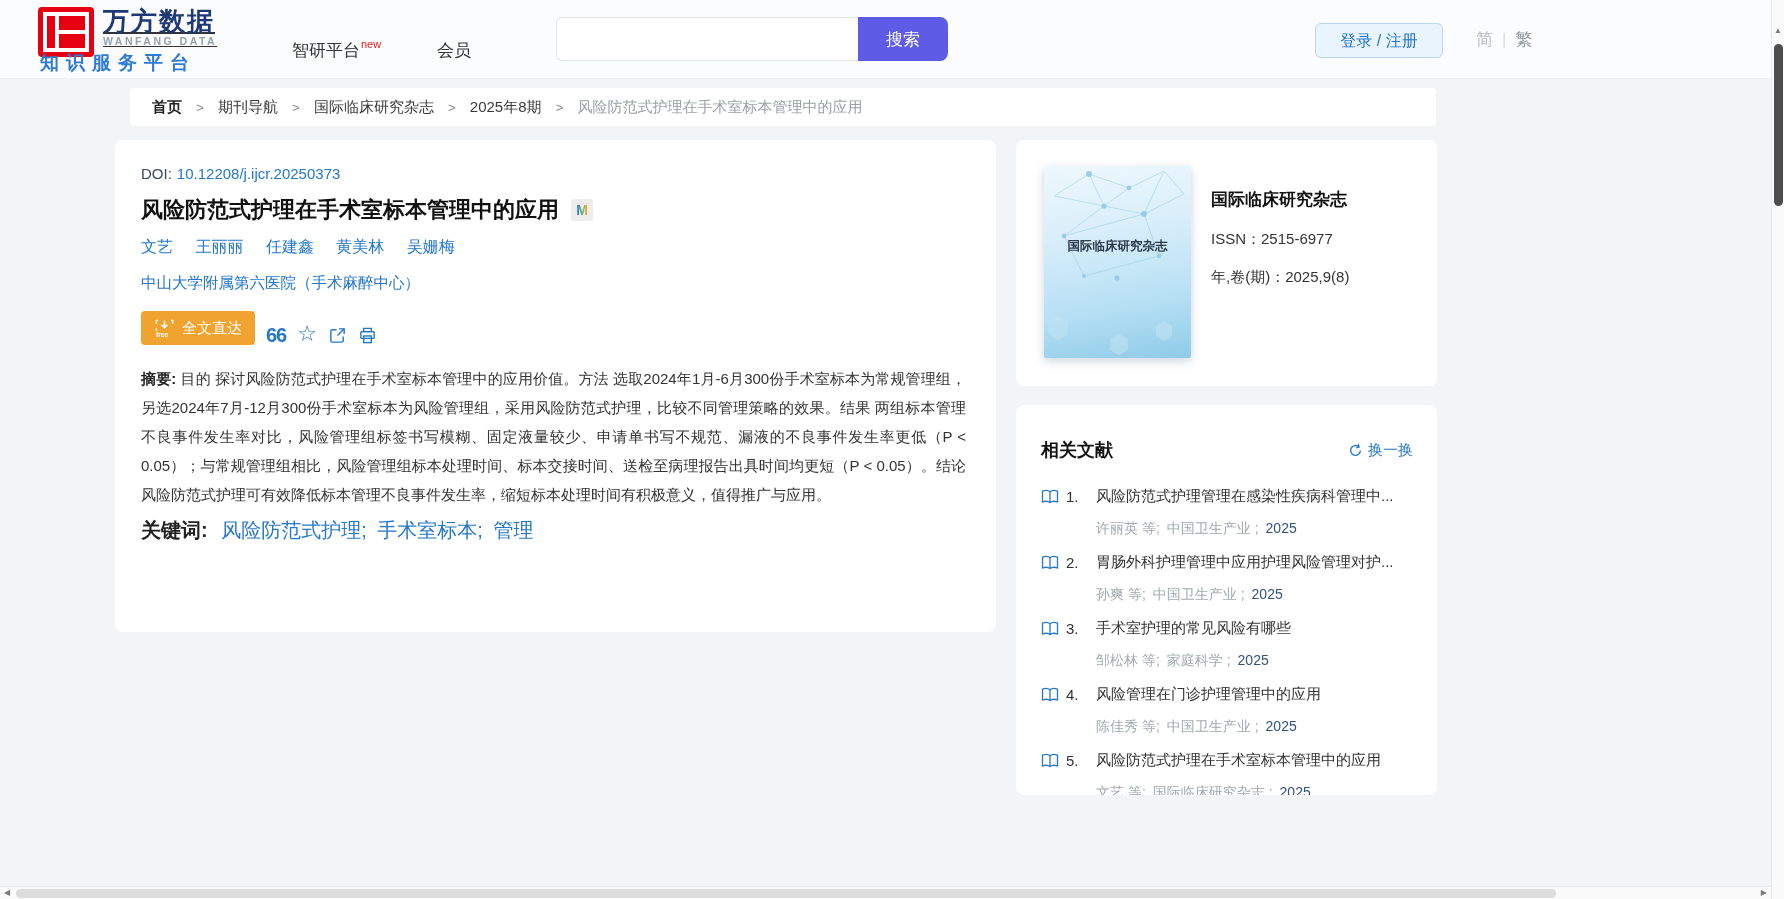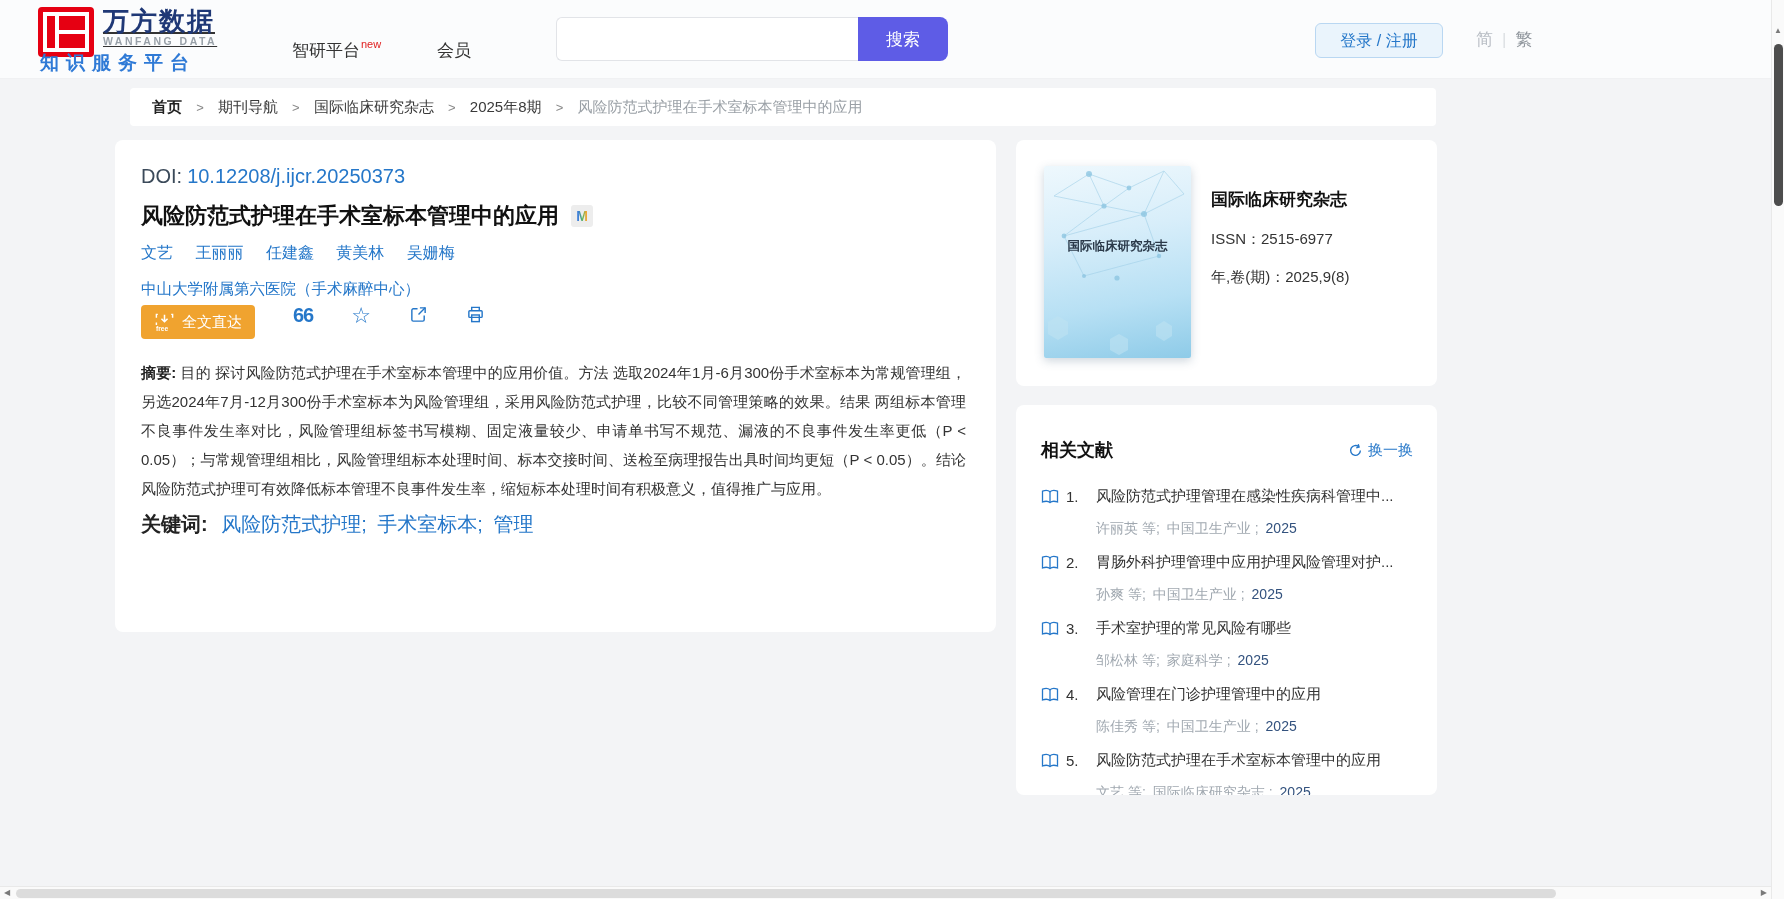--- a/index.html
+++ b/index.html
@@ -34,31 +34,31 @@
   .lang-div{color:#dcdfe3;margin:0 9px;}
   .lang-traditional{color:#8f959c;cursor:pointer;}
   
   .breadcrumb{position:absolute;left:130px;top:88px;width:1306px;height:38px;box-sizing:border-box;background:#fff;border-radius:4px;line-height:38px;padding-left:22px;font-size:15px;white-space:nowrap;overflow:hidden;}
   .bc-home{font-weight:bold;color:#222;cursor:pointer;}
   .bc-sep{color:#888;margin:0 10px;font-size:13px;}
   .bc-link{color:#3a3a3a;cursor:pointer;}
   .bc-current{color:#9aa0a6;}
   
   .article-card{position:absolute;left:115px;top:140px;width:881px;height:492px;box-sizing:border-box;background:#fff;border-radius:8px;padding:25px 30px 0 26px;}
-  .doi-row{font-size:20px;}
+  .doi-row{font-size:15px;}
   .doi-label{color:#3b4a5a;}
   .doi-link{color:#2577c9;cursor:pointer;margin-left:5px;}
   .art-title{margin-top:13px;font-size:22px;font-weight:bold;color:#111;line-height:30px;display:flex;align-items:center;}
   .m-badge{display:inline-block;margin-left:12px;width:22px;height:22px;background:#ededed;border-radius:3px;text-align:center;line-height:22px;font-size:14px;font-weight:bold;
     background-image:none;}
   .m-badge span{background:linear-gradient(90deg,#3b7dd8 20%,#5cb85c 55%,#f0a32f 85%);-webkit-background-clip:text;background-clip:text;color:transparent;}
   .authors{margin-top:12px;font-size:16px;}
   .author{color:#2577c9;margin-right:18px;cursor:pointer;}
   .affil{margin-top:15px;font-size:15.5px;color:#2577c9;cursor:pointer;}
-  .toolbar{margin-top:5px;display:flex;align-items:flex-start;gap:38px;height:34px;}
+  .toolbar{margin-top:17px;display:flex;align-items:flex-end;gap:11px;height:34px;}
   .fulltext-btn{display:flex;align-items:center;gap:7px;height:34px;padding:0 13px;background:#f0a32f;border:none;border-radius:4px;color:#fff;font-size:15px;cursor:pointer;font-family:inherit;}
   .tb-icon{display:inline-flex;align-items:center;cursor:pointer;}
   .quote-icon{color:#2577c9;font-weight:bold;font-size:20px;letter-spacing:-1px;line-height:20px;}
   .star-icon{color:#2577c9;font-size:22px;line-height:22px;}
   .abstract{margin-top:19px;font-size:15px;line-height:29px;color:#333;text-align:justify;}
   .abstract b{color:#222;}
   .kw-row{margin-top:7px;font-size:20px;line-height:29px;}
   .kw-label{font-weight:bold;color:#222;margin-right:8px;}
   .kw-link{color:#2577c9;cursor:pointer;margin-right:5px;}
   .date-row{margin-top:7px;font-size:15px;line-height:29px;}

